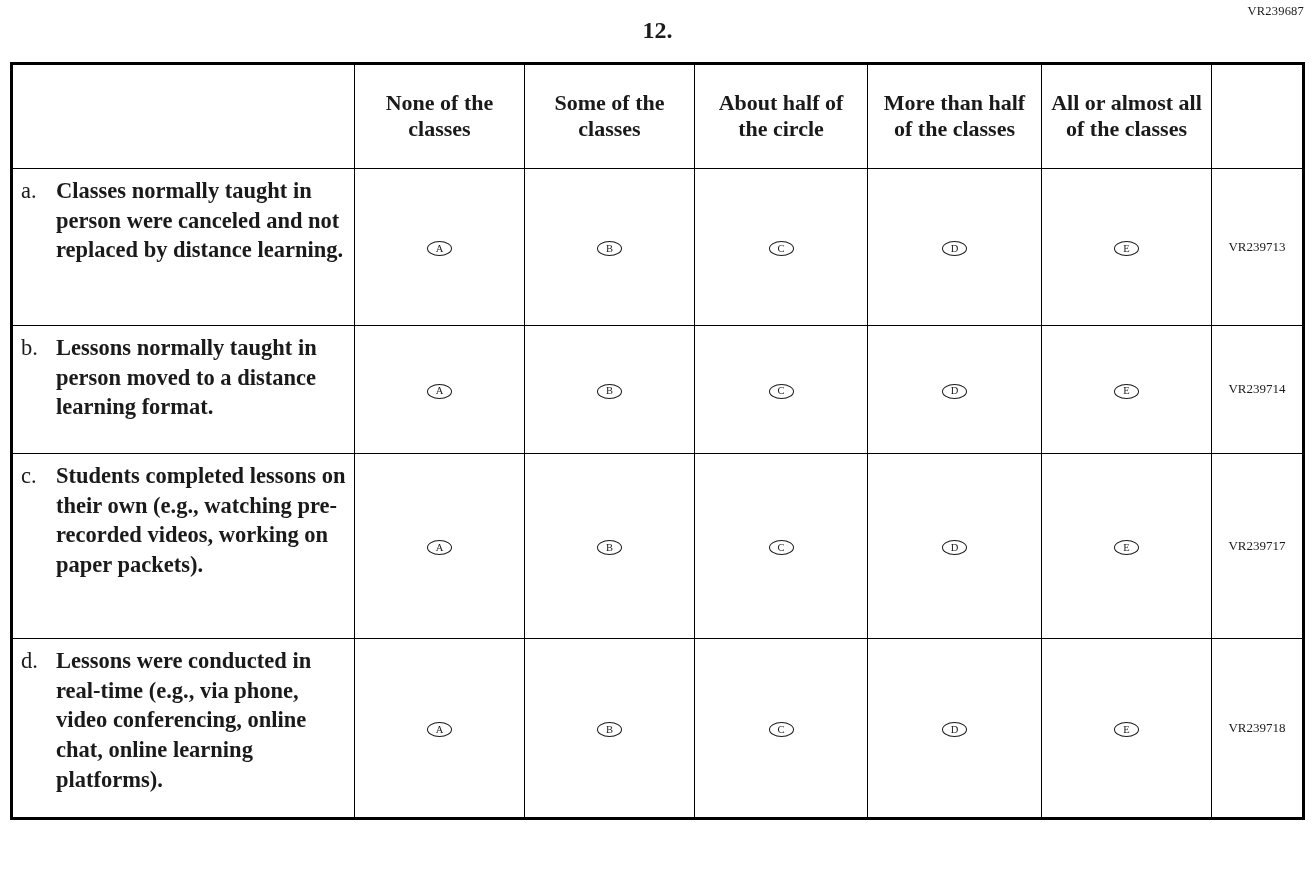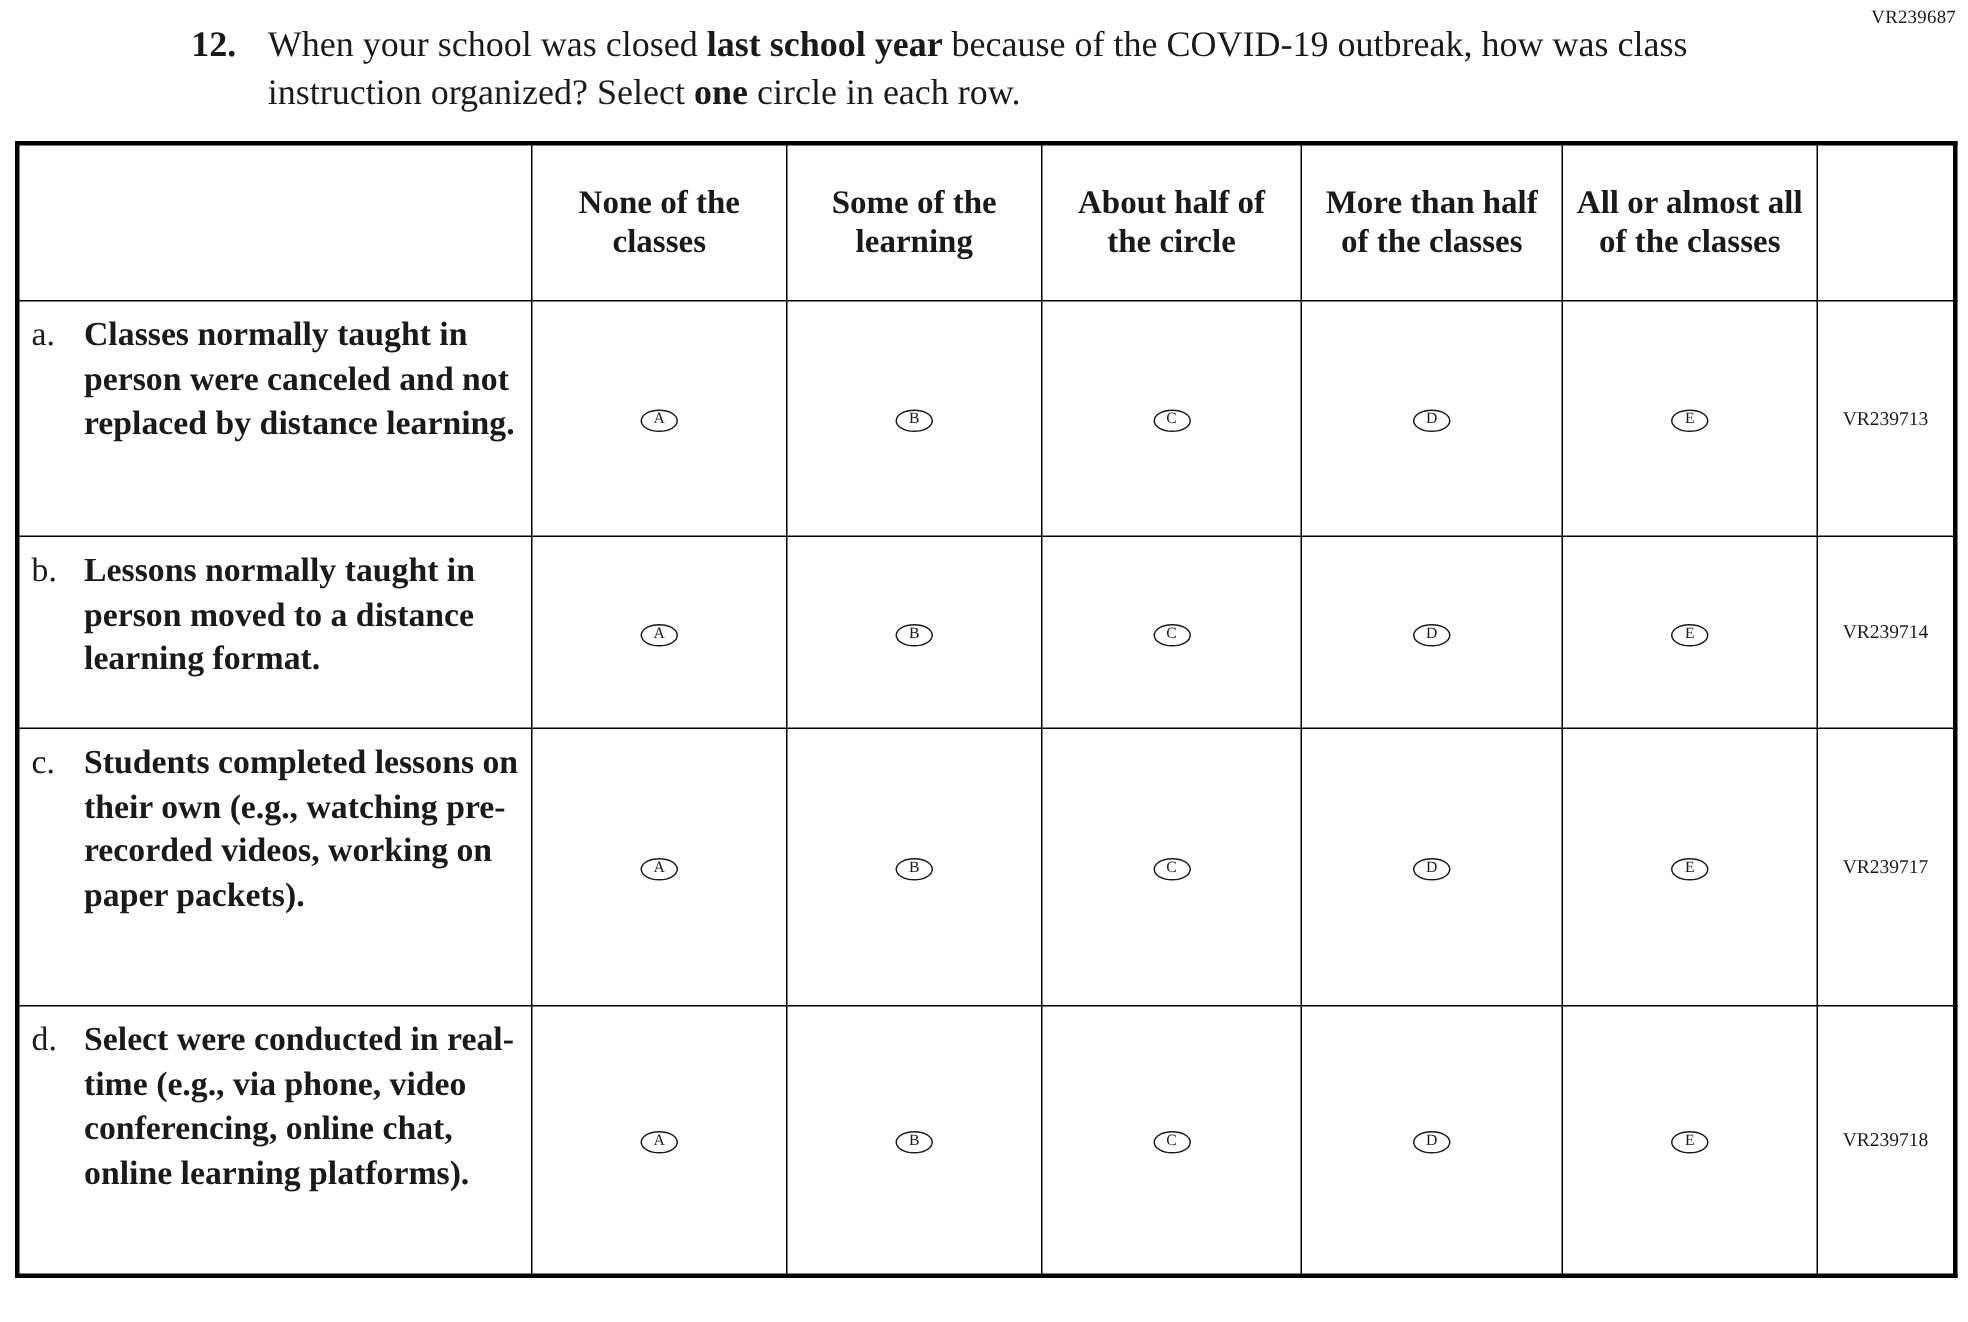--- a/index.html
+++ b/index.html
@@ -115,38 +115,37 @@
   tr.row-c td { height: 185px; }
   tr.row-d td { height: 180px; }
 </style>
 </head>
 <body>
 
 <div class="top-code">VR239687</div>
 
 <div class="question">
   <span class="q-num">12.</span>
-  <p class="q-text"><span>When your school was closed </span><b>last school year</b><span> because of the COVID-19 outbreak, how was class instruction organized? Select </span><b>one</b><span> circle in each row.</span></p>
 </div>
 
 <table class="grid">
   <colgroup>
     <col class="c-label">
       <col class="c-opt1">
       <col class="c-opt2">
       <col class="c-opt3">
       <col class="c-opt4">
       <col class="c-opt5">
       <col class="c-code">
   </colgroup>
   <thead>
     <tr>
       <th></th>
       <th>None of the classes</th>
-      <th>Some of the learning</th>
+      <th>Some of the classes</th>
       <th>About half of the circle</th>
       <th>More than half of the classes</th>
       <th>All or almost all of the classes</th>
       <th></th>
     </tr>
   </thead>
   <tbody>
     <tr class="row-a">
       <td class="label-cell">
         <div class="label-wrap">
@@ -186,21 +185,21 @@
       <td class="bubble-cell"><span class="bubble">B</span></td>
       <td class="bubble-cell"><span class="bubble">C</span></td>
       <td class="bubble-cell"><span class="bubble">D</span></td>
       <td class="bubble-cell"><span class="bubble">E</span></td>
       <td class="code-cell">VR239717</td>
     </tr>
     <tr class="row-d">
       <td class="label-cell">
         <div class="label-wrap">
           <span class="row-letter">d.</span>
-          <span class="row-text">Select were conducted in real-time (e.g., via phone, video conferencing, online chat, online learning platforms).</span>
+          <span class="row-text">Lessons were conducted in real-time (e.g., via phone, video conferencing, online chat, online learning platforms).</span>
         </div>
       </td>
       <td class="bubble-cell"><span class="bubble">A</span></td>
       <td class="bubble-cell"><span class="bubble">B</span></td>
       <td class="bubble-cell"><span class="bubble">C</span></td>
       <td class="bubble-cell"><span class="bubble">D</span></td>
       <td class="bubble-cell"><span class="bubble">E</span></td>
       <td class="code-cell">VR239718</td>
     </tr>
   </tbody>

